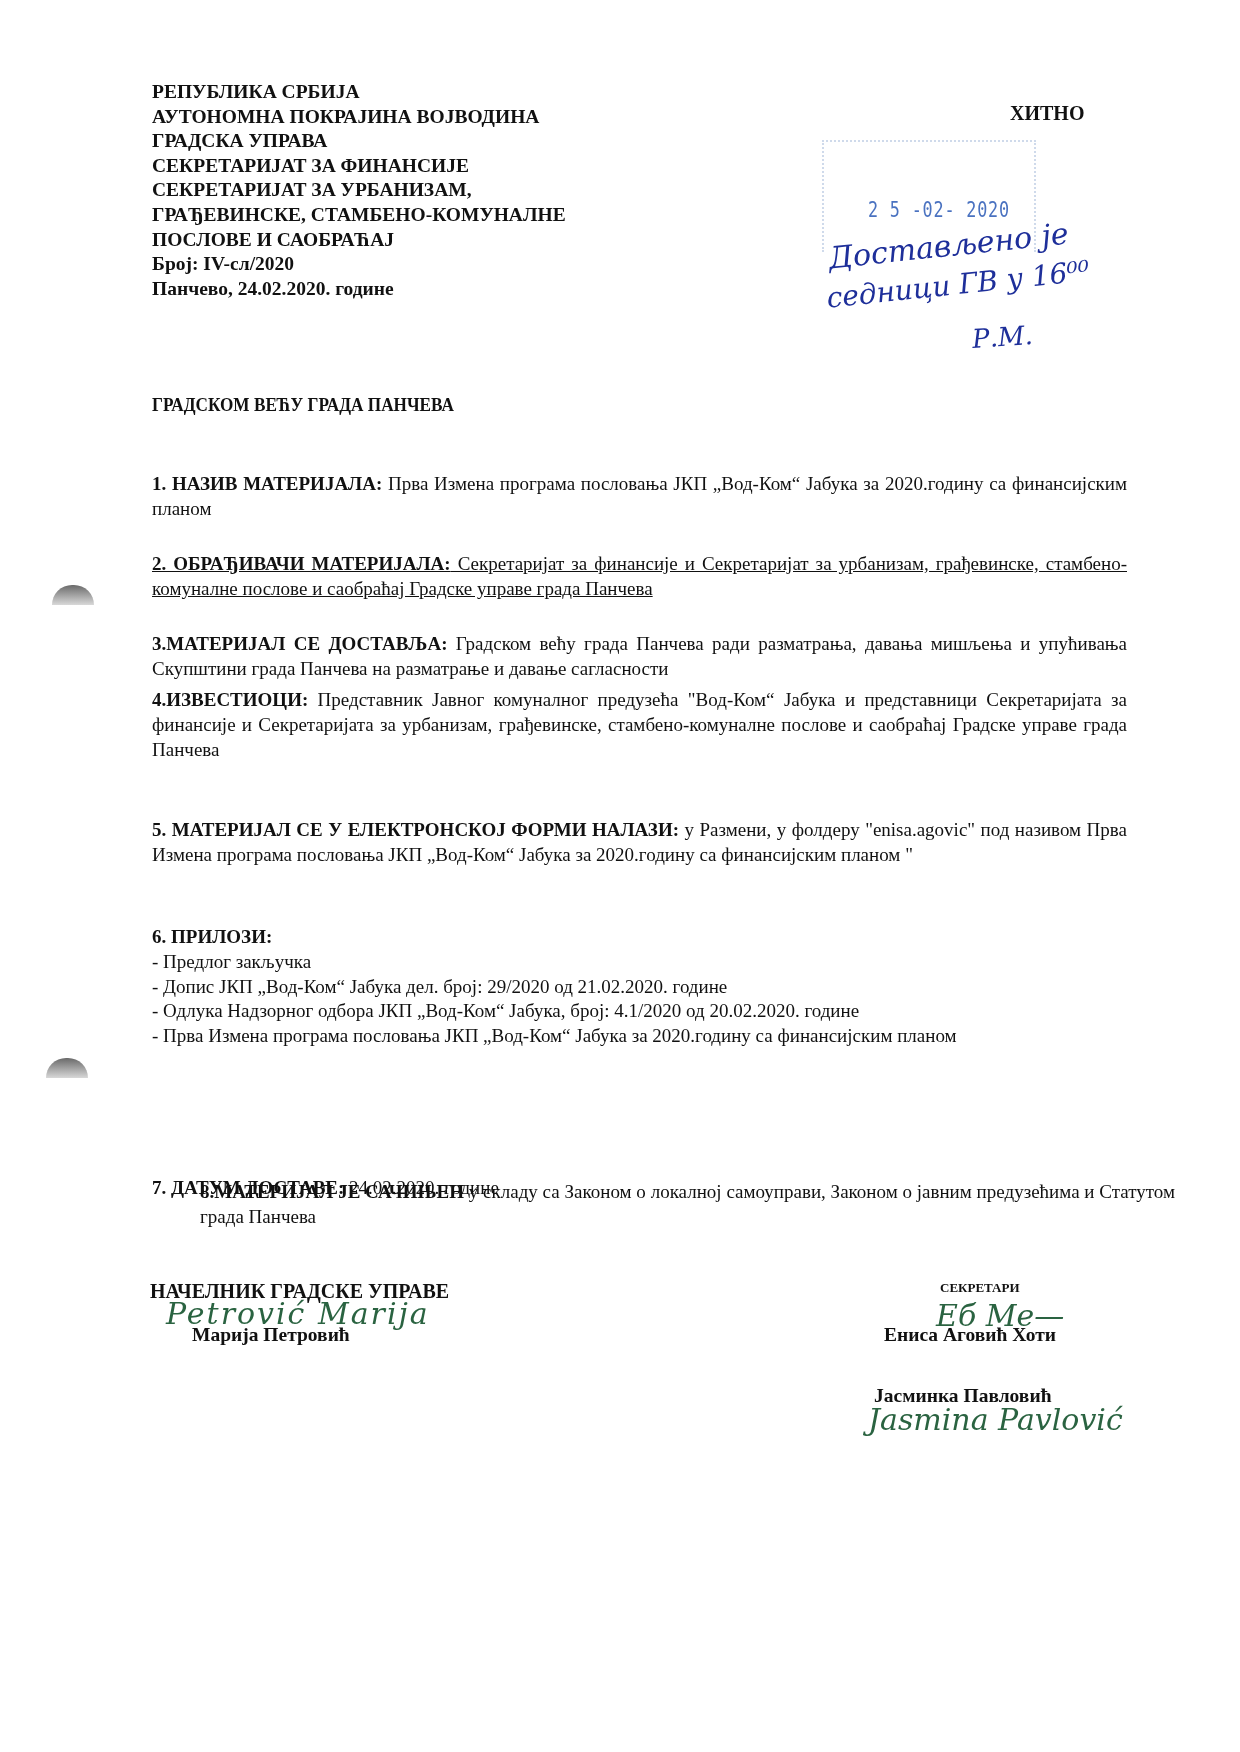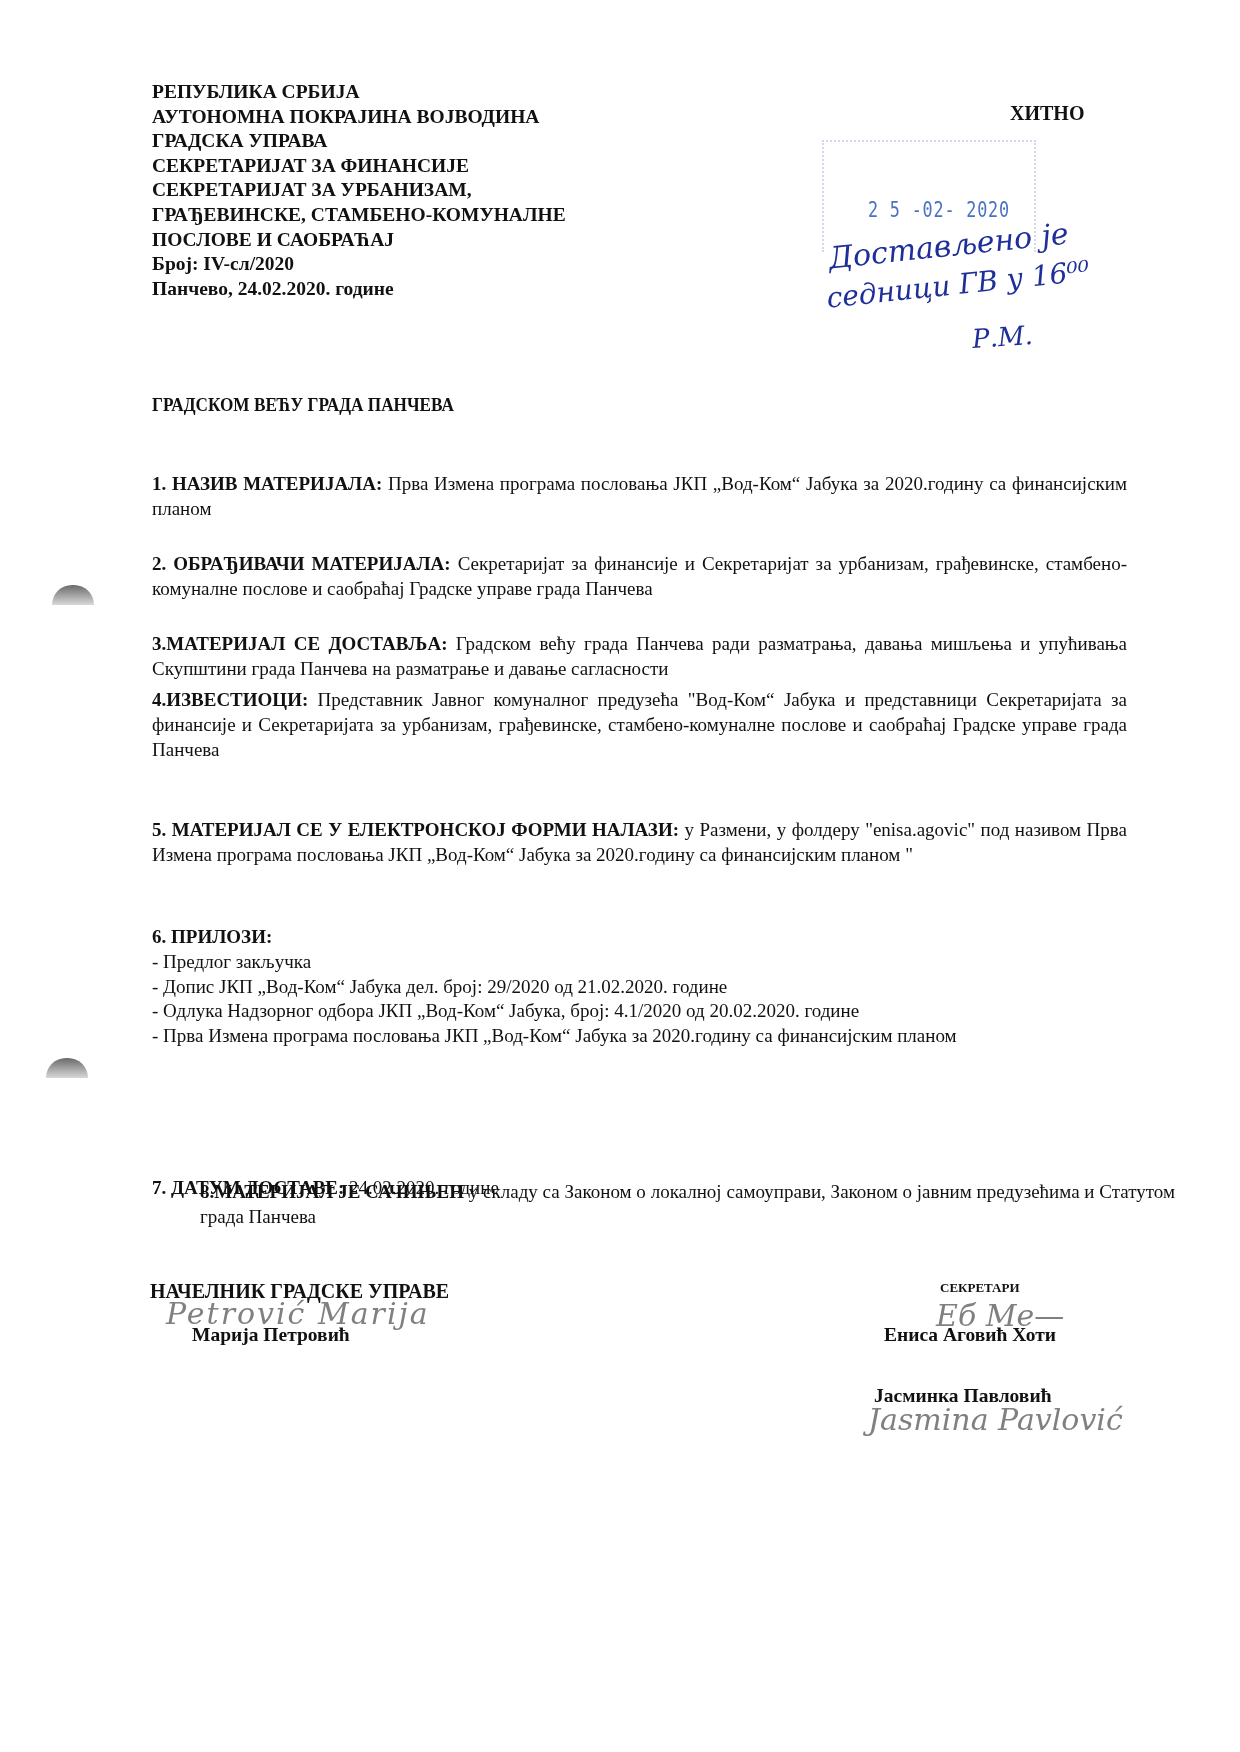--- a/index.html
+++ b/index.html
@@ -12,33 +12,33 @@
     .stamp-date { left: 868px; top: 198px; font-family: "DejaVu Sans Mono", monospace; font-size: 21px; color: #4a72c0; letter-spacing: 1px; transform: scaleX(0.8); transform-origin: left; }
     .hand { font-family: "DejaVu Serif", serif; font-style: italic; color: #1e2f9a; }
     .hand1 { left: 828px; top: 228px; font-size: 30px; transform: rotate(-6deg); }
     .hand2 { left: 826px; top: 268px; font-size: 28px; transform: rotate(-6deg); }
     .hand3 { left: 972px; top: 322px; font-size: 26px; transform: rotate(-4deg); }
     .to { left: 152px; top: 395px; font-weight: bold; font-size: 18.5px; transform: scaleX(0.93); transform-origin: left; }
     .sec { left: 152px; width: 975px; font-size: 19px; line-height: 24.8px; text-align: justify; }
     .sec b { font-weight: bold; }
     .sec .ln { display: block; }
     .sec1 { top: 472px; }
-    .sec2 { top: 552px; }
+    .sec2 { top: 552px; text-decoration: underline; }
     .sec3 { top: 632px; }
     .sec4 { top: 688px; }
     .sec5 { top: 818px; }
     .sec6 { top: 925px; }
     .sec7 { top: 1176px; }
     .sec8 { top: 1180px; margin-left: 48px; }
     .sig-left { left: 150px; top: 1280px; font-weight: bold; font-size: 20px; }
     .sig-left-name { left: 192px; top: 1324px; font-weight: bold; font-size: 19.5px; }
     .sig-right-title { left: 940px; top: 1280px; font-weight: bold; font-size: 13px; }
     .sig-right-name1 { left: 884px; top: 1324px; font-weight: bold; font-size: 19.5px; }
     .sig-right-name2 { left: 874px; top: 1385px; font-weight: bold; font-size: 19.5px; }
-    .sigscribble { font-family: "DejaVu Serif", serif; font-style: italic; color: #737373; opacity: 0.9; }
+    .sigscribble { font-family: "DejaVu Serif", serif; font-style: italic; color: #14532d; opacity: 0.9; }
     .scr1 { left: 166px; top: 1296px; font-size: 30px; letter-spacing: 2px; }
     .scr2 { left: 936px; top: 1298px; font-size: 30px; }
     .scr3 { left: 868px; top: 1402px; font-size: 30px; }
     .punch { width: 42px; height: 20px; border-radius: 22px 22px 0 0; background: linear-gradient(#6a6a6a, #d8d8d8); }
     .punch1 { left: 52px; top: 585px; }
     .punch2 { left: 46px; top: 1058px; }
   </style>
 </head>
 <body>
 

